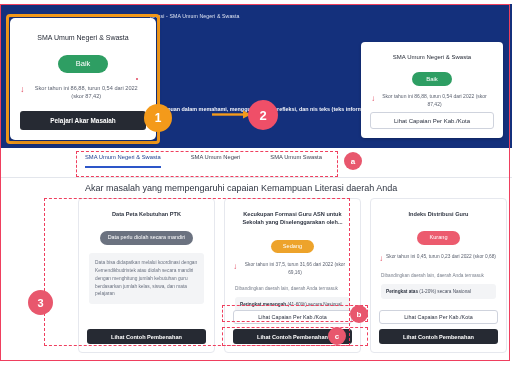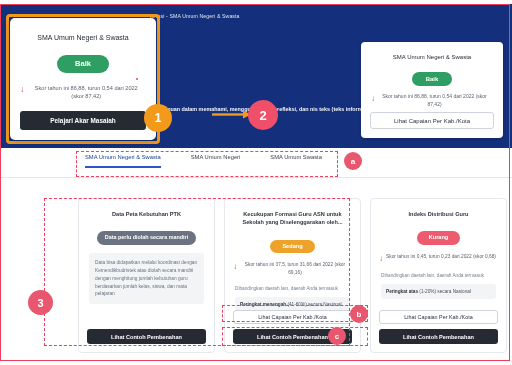--- a/index.html
+++ b/index.html
@@ -48,21 +48,21 @@
     background: #ffffff; border-radius: 4px;
     box-shadow: 0 1px 3px rgba(0,0,0,.25);
     padding: 8px 8px 0 8px;
   }
   .hero-card .hc-title {
     text-align: center; font-size: 6px; color: #1f2430; font-weight: normal;
     margin-top: 4px;
   }
   .badge {
     display: inline-block; border-radius: 999px; color: #fff;
-    font-weight: bold; line-height: 1;
+    font-weight: normal; line-height: 1;
   }
   .badge-green { background: #2e9e63; }
   .badge-orange { background: #eda32b; }
   .badge-red { background: #ec5b6e; }
   .badge-gray { background: #6b7280; }
 
   .hero-card .hc-badge-wrap { text-align: center; margin-top: 7px; }
   .hero-card .hc-badge { padding: 4px 14px; font-size: 6px; }
 
   .hero-card .hc-score {
@@ -247,20 +247,21 @@
   </div>
 
   <div class="tabbar">
     <div class="tabs">
       <div class="tab active">SMA Umum Negeri &amp; Swasta</div>
       <div class="tab">SMA Umum Negeri</div>
       <div class="tab">SMA Umum Swasta</div>
     </div>
   </div>
 
+  <div class="section-title">Akar masalah yang mempengaruhi capaian Kemampuan Literasi daerah Anda</div>
 
   <div class="cards">
 
     <div class="card">
       <div class="card-title">Data Peta Kebutuhan PTK</div>
       <div class="card-badge-wrap">
         <span class="badge badge-gray card-badge wide">Data perlu diolah secara mandiri</span>
       </div>
       <div class="note-box">Data bisa didapatkan melalui koordinasi dengan Kemendikbudristek atau diolah secara mandiri dengan menghitung jumlah kebutuhan guru berdasarkan jumlah kelas, siswa, dan mata pelajaran</div>
       <div class="card-btn-dark lone">Lihat Contoh Pembenahan</div>

